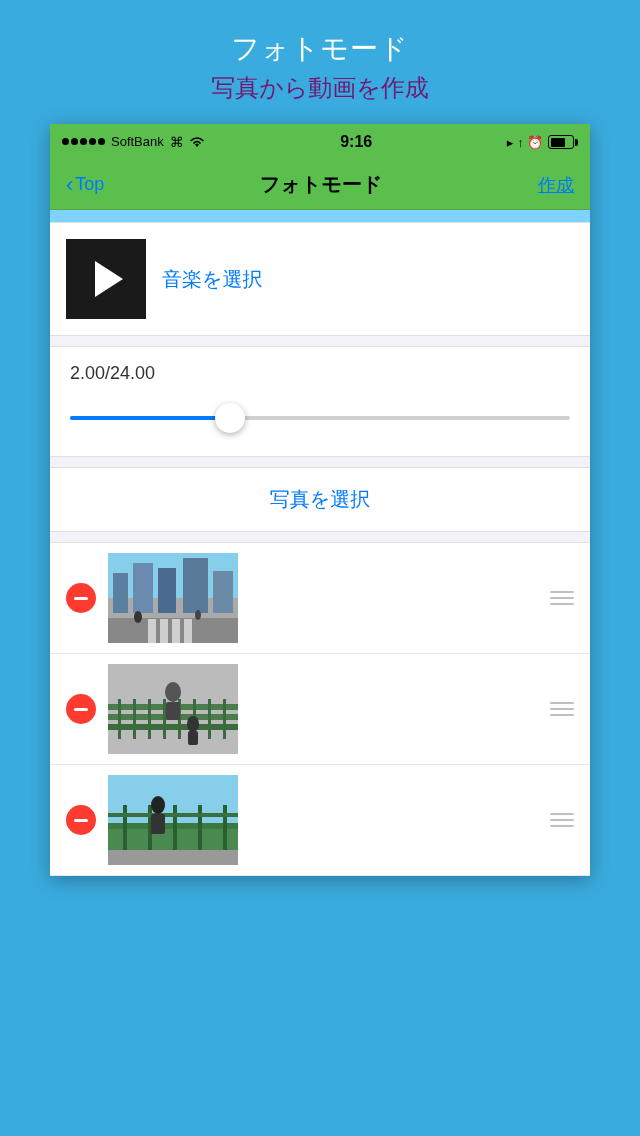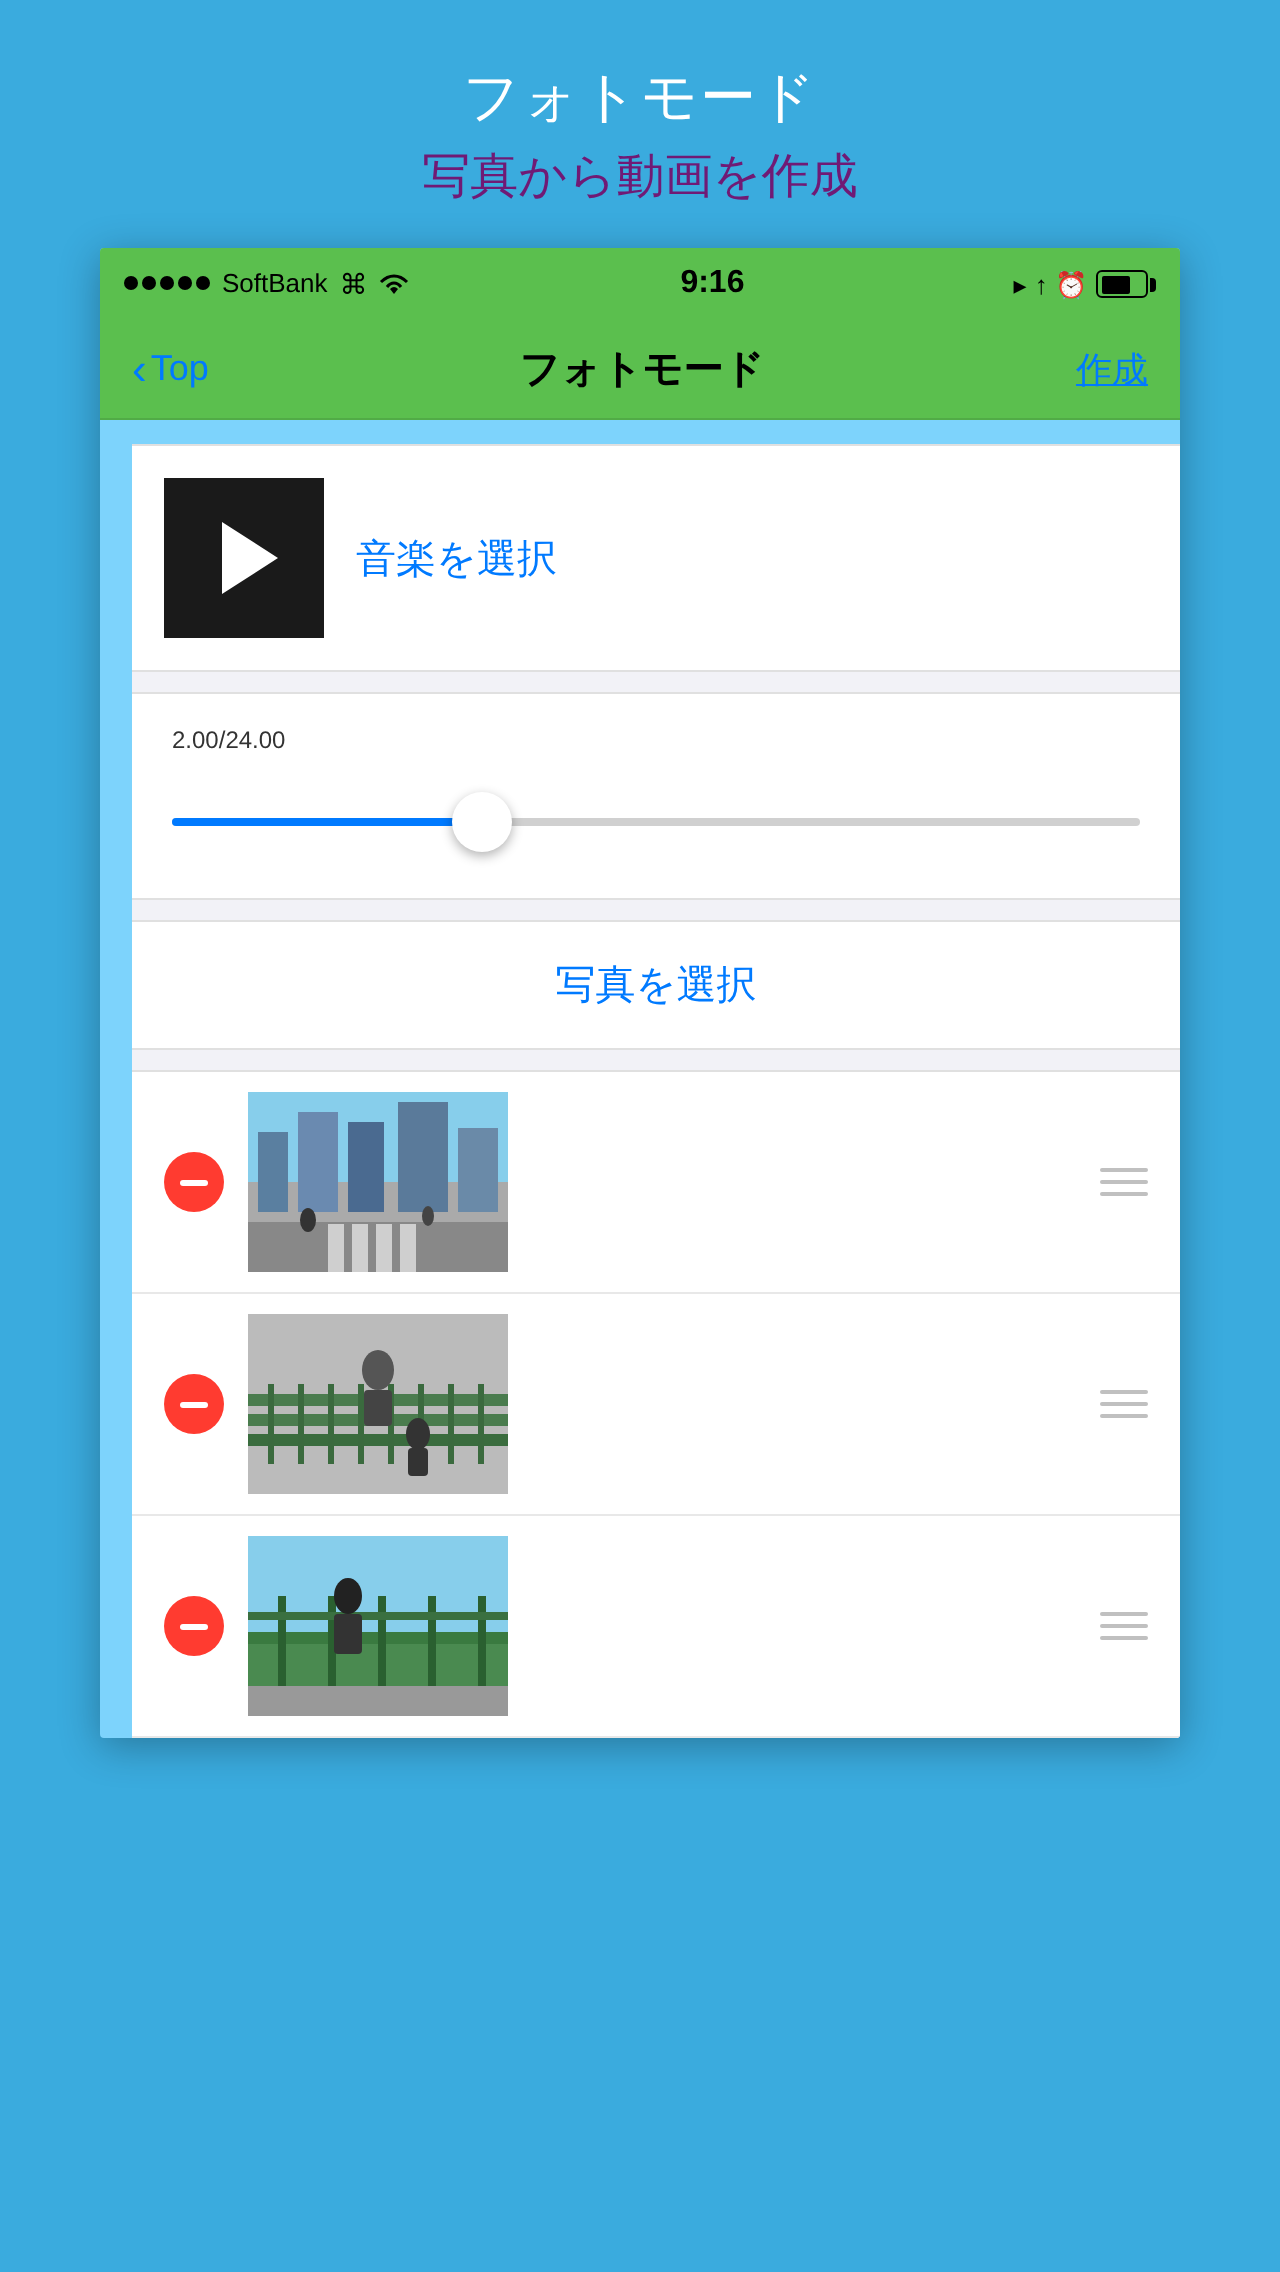--- a/index.html
+++ b/index.html
@@ -147,21 +147,20 @@
     .nav-action {
       color: #007aff;
       font-size: 18px;
       cursor: pointer;
       text-decoration: underline;
     }
 
     
     .content-area {
       background: #f2f2f7;
-      margin-left: 16px;
     }
 
     
     .music-card {
       background: white;
       margin: 12px 0 0 0;
       padding: 16px;
       display: flex;
       align-items: center;
       gap: 16px;
@@ -202,21 +201,21 @@
       display: flex;
       justify-content: space-between;
       align-items: center;
       margin-bottom: 16px;
     }
     .slider-label-text {
       font-size: 16px;
       color: #333;
     }
     .slider-value {
-      font-size: 12px;
+      font-size: 18px;
       color: #333;
     }
     .slider-track-container {
       position: relative;
       height: 36px;
       display: flex;
       align-items: center;
     }
     .slider-track {
       width: 100%;

